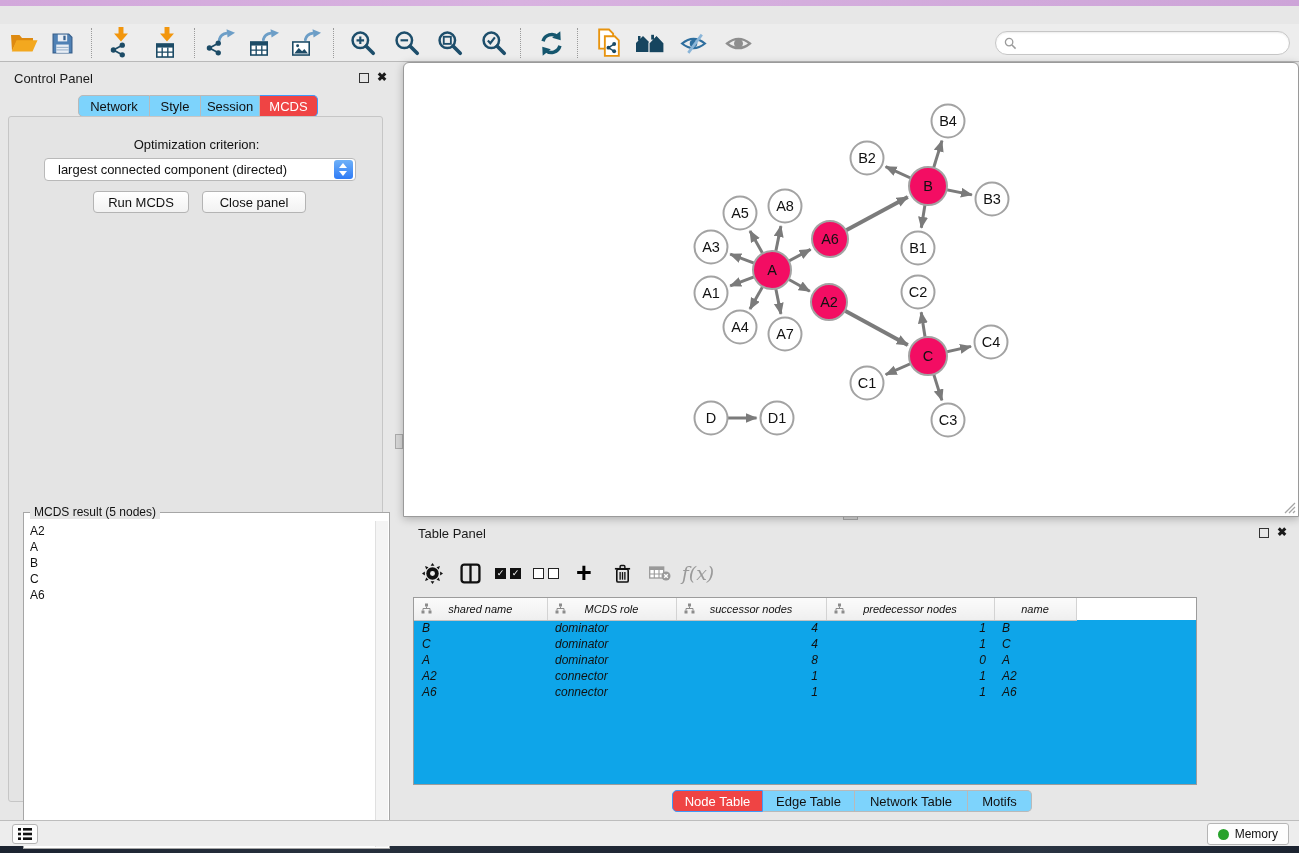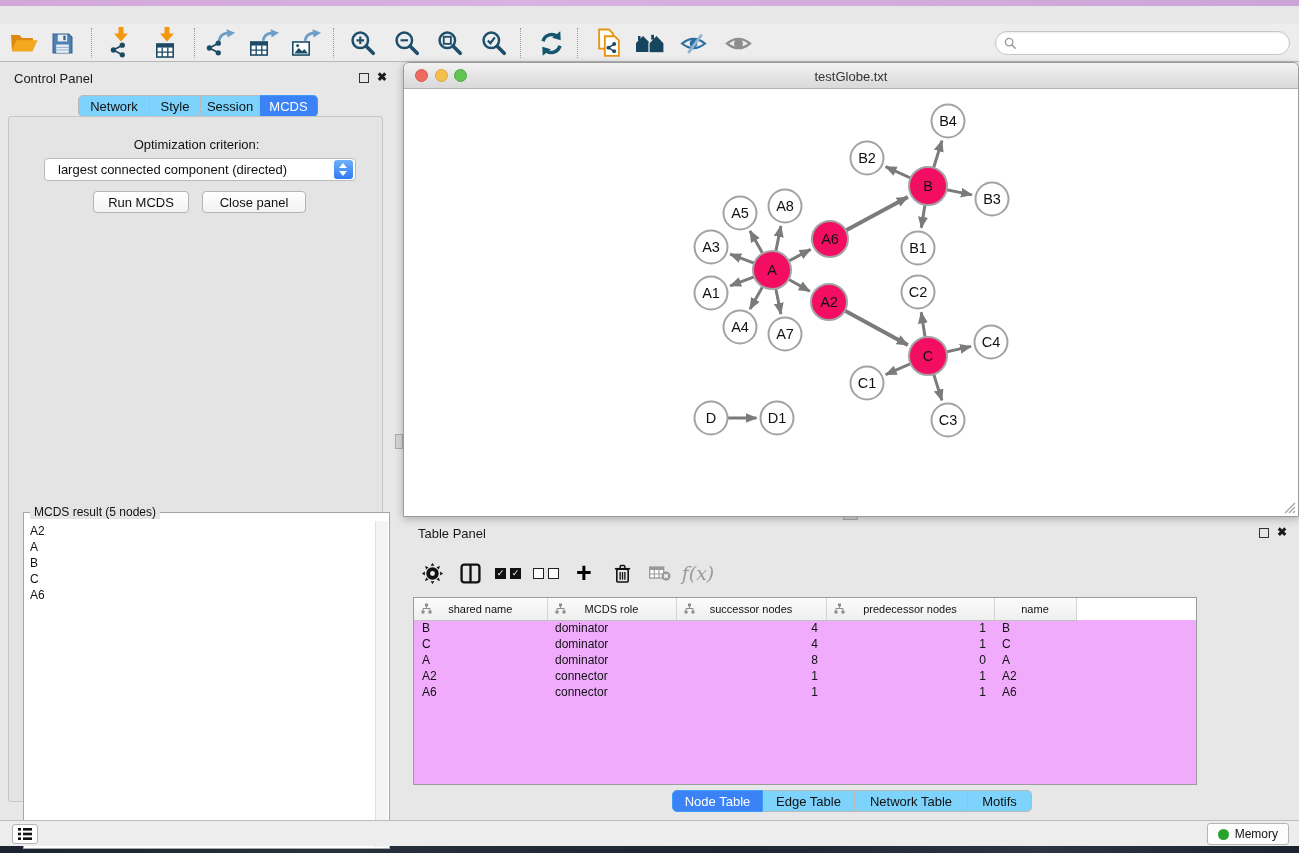--- a/index.html
+++ b/index.html
@@ -39,21 +39,21 @@
   .cp-header { position:absolute; left:0; top:65px; width:390px; height:26px; }
   .panel-title { font-size:13px; color:#1A1A1A; position:absolute; left:14px; top:6px; }
   .float-ic { position:absolute; width:10px; height:10px; border:1.5px solid #333; top:8px; }
   .close-ic { position:absolute; top:5px; font-size:12px; font-weight:bold; color:#1A1A1A; }
 
   .seg-tabs { position:absolute; display:flex; }
   .seg { height:22px; background:#7dd3fc; border:1px solid #B9B9B9; border-left:none;
     display:flex; align-items:center; justify-content:center; font-size:13px; color:#111; }
   .seg:first-child { border-left:1px solid #B9B9B9; border-radius:5px 0 0 5px; }
   .seg:last-child { border-radius:0 5px 5px 0; }
-  .seg.active { background:#3b82f6; border-color:#3E9AFB; color:#fff; }
+  .seg.active { background:#ef4444; border-color:#3E9AFB; color:#fff; }
 
   .cp-panel { position:absolute; left:8px; top:116px; width:375px; height:686px;
     background:#E4E4E4; border:1px solid #C6C6C6; border-radius:3px; }
   .opt-label { position:absolute; left:0; width:375px; top:20px; text-align:center;
     font-size:13px; color:#111; }
   .criterion { position:absolute; left:35px; top:41px; width:312px; height:23px; background:#fff;
     border:1px solid #B9B9B9; border-radius:4px; display:flex; align-items:center; }
   .criterion .val { font-size:13px; padding-left:13px; color:#111; flex:1; white-space:nowrap; }
   .stepper { width:19px; height:19px; margin-right:2px; border-radius:3px;
     background:linear-gradient(#6FB1F8,#2E7BF6); position:relative; }
@@ -101,21 +101,21 @@
     display:flex; align-items:center; }
   .tpi { width:38px; height:34px; display:flex; align-items:center; justify-content:center; }
   .chk-pair { display:flex; gap:4px; }
   .chk { width:11px; height:11px; }
   .chk.on { background:#111; color:#fff; font-size:9px; line-height:11px; text-align:center; }
   .chk.off { background:#fff; border:1.6px solid #222; }
   .plus-ic { font-size:27px; font-weight:bold; color:#000; line-height:20px; }
   .fx-ic { font-family:"DejaVu Serif",serif; font-style:italic; font-size:19px; color:#9A9A9A; }
 
   .node-table { position:absolute; left:413px; top:597px; width:784px; height:188px;
-    background:#f0abfc; border:1px solid #9C9C9C; overflow:hidden; }
+    background:#0ea5e9; border:1px solid #9C9C9C; overflow:hidden;font-style:italic; }
   table.grid { border-collapse:collapse; table-layout:fixed; width:877px; }
   table.grid th { height:22px; background:linear-gradient(#FBFBFB,#EFEFEF);
     border-right:1px solid #D3D3D3; border-bottom:1px solid #C2C2C2;
     font-size:11px; font-weight:normal; color:#111; position:relative; }
   table.grid th.filler { background:#fff; border:none; }
   table.grid th .hicon { position:absolute; left:7px; top:5px; }
   table.grid td { height:16px; font-size:12px; color:#111; padding:0 8px; white-space:nowrap; }
   td.c2, td.c3 { text-align:right; }
 
   .tp-tabs { position:absolute; left:672px; top:790px; }
@@ -350,26 +350,20 @@
         <div class="result-item">A6</div>
       </div>
       <div class="result-scroll"></div>
     </div>
   </div>
 
   <div class="vsplit-handle"></div>
   <div class="hsplit-handle"></div>
 
   <div class="net-window">
-    <div class="net-titlebar">
-      <span class="tl red" style="left:11px; top:6px"></span>
-      <span class="tl yellow" style="left:31px; top:6px"></span>
-      <span class="tl green" style="left:50px; top:6px"></span>
-      <div class="title">testGlobe.txt</div>
-    </div>
     <div class="net-canvas">
       <svg id="graph-svg" width="894" height="427">
         <defs>
           <marker id="arrowhead" markerUnits="userSpaceOnUse" markerWidth="13" markerHeight="11" refX="11" refY="5" orient="auto">
             <path d="M0 0 L12 5 L0 10 Z" fill="#7B7B7B"></path>
           </marker>
         </defs>
         <g id="edges-layer">
             <line x1="368" y1="181" x2="326.2" y2="196.8" stroke="#7B7B7B" stroke-width="3" marker-end="url(#arrowhead)"></line>
             <line x1="368" y1="181" x2="326.2" y2="165.2" stroke="#7B7B7B" stroke-width="3" marker-end="url(#arrowhead)"></line>

